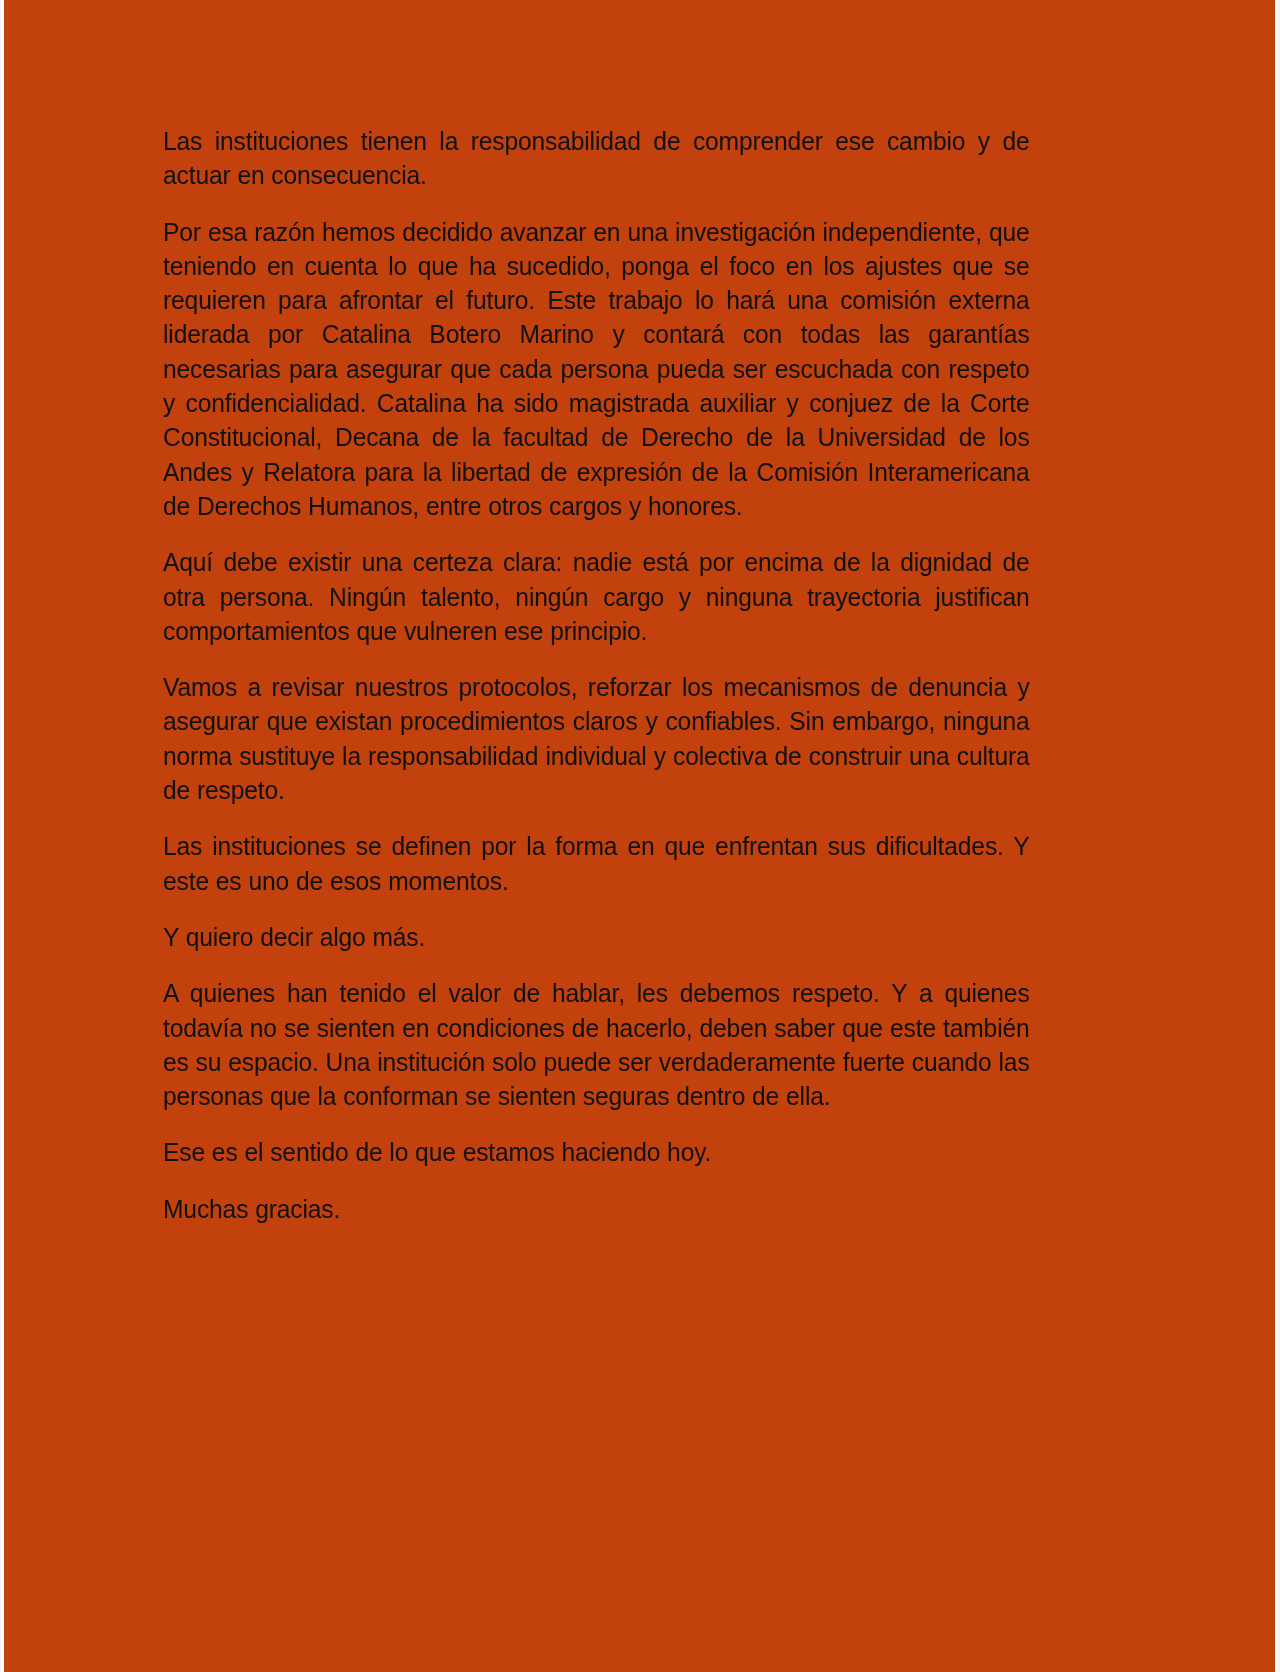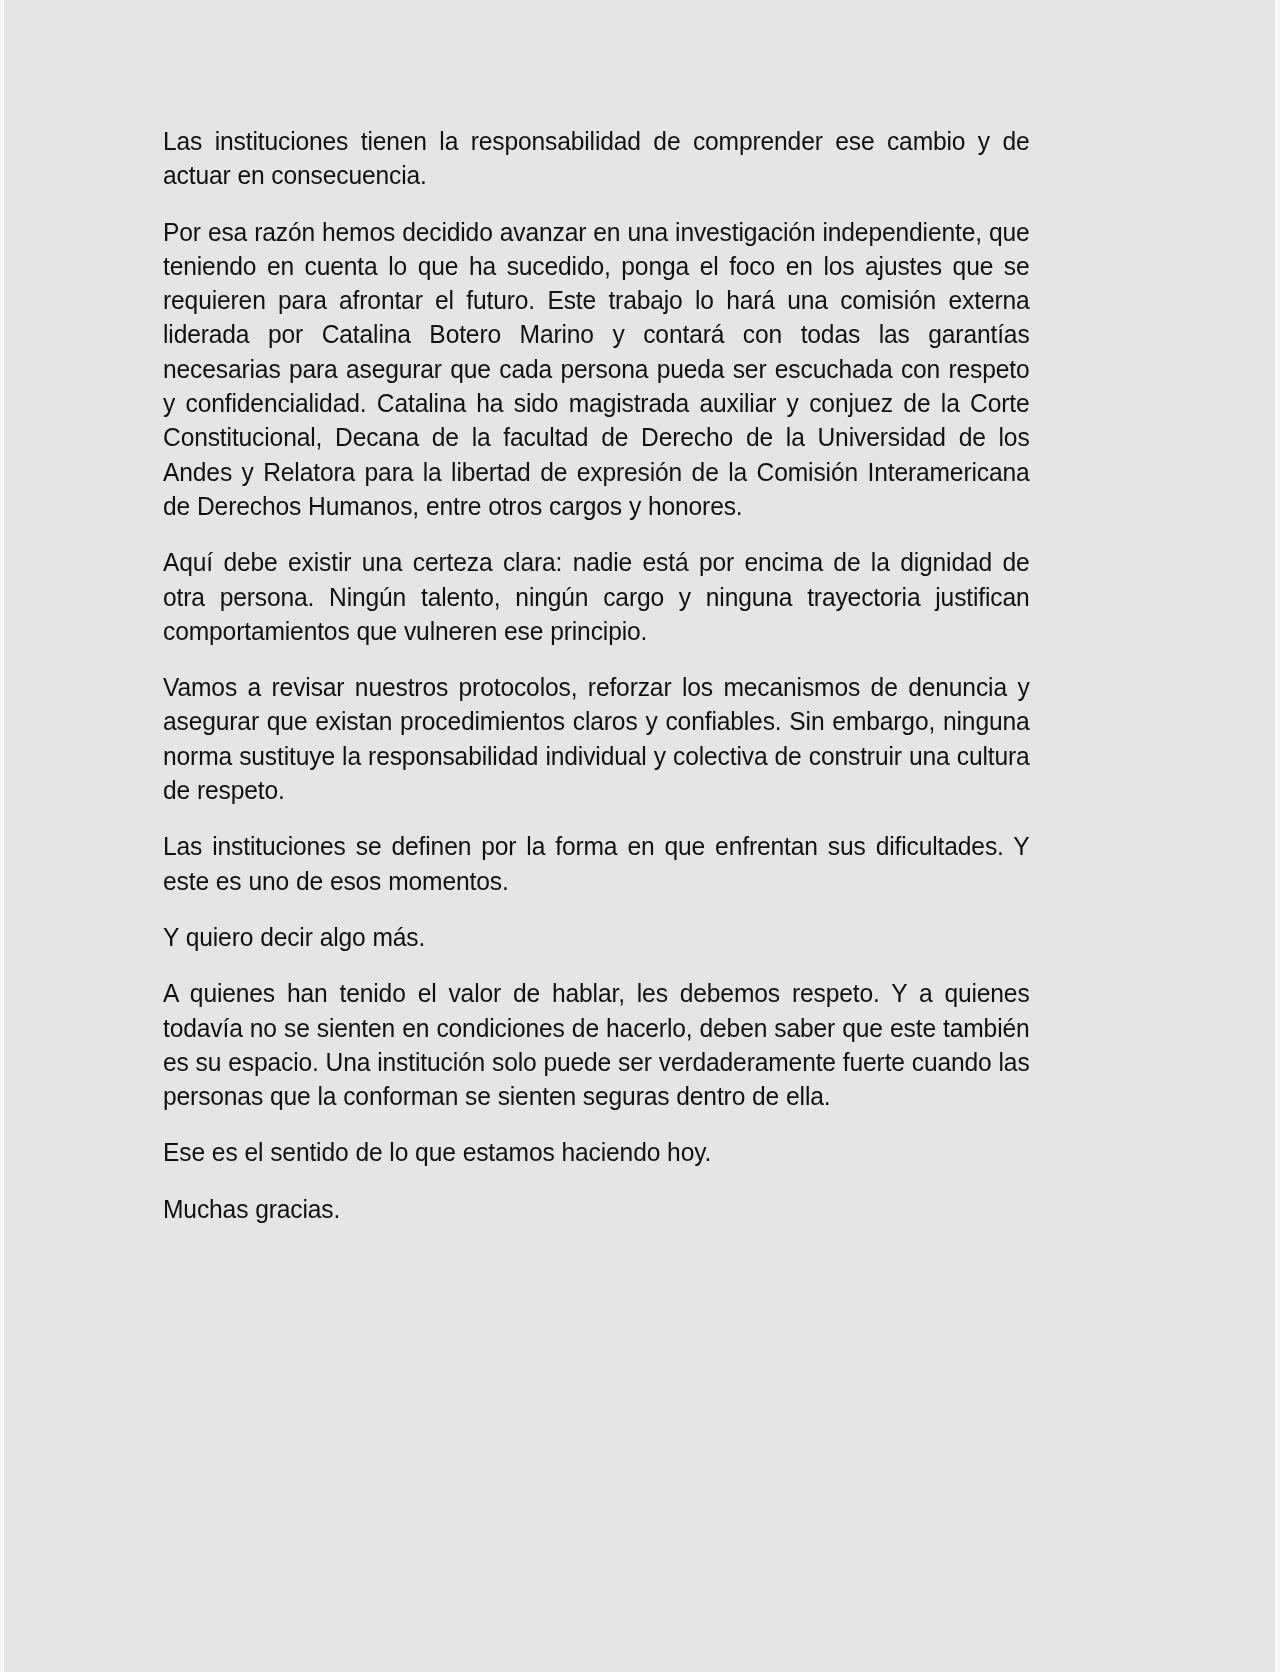--- a/index.html
+++ b/index.html
@@ -12,21 +12,21 @@
     width: 1280px;
     height: 1672px;
     font-family: "Liberation Sans", "DejaVu Sans", sans-serif;
     color: #000000;
     -webkit-font-smoothing: antialiased;
   }
   .page {
     position: relative;
     width: 1280px;
     height: 1672px;
-    background: #e5e5e5;
+    background: #c2410c;
     box-sizing: border-box;
     overflow: hidden;
   }
   
   .scan-edge-left {
     position: absolute;
     top: 0; left: 0;
     width: 4px; height: 1672px;
     background: linear-gradient(to right, #f3f3f3, #ffffff);
     pointer-events: none;

